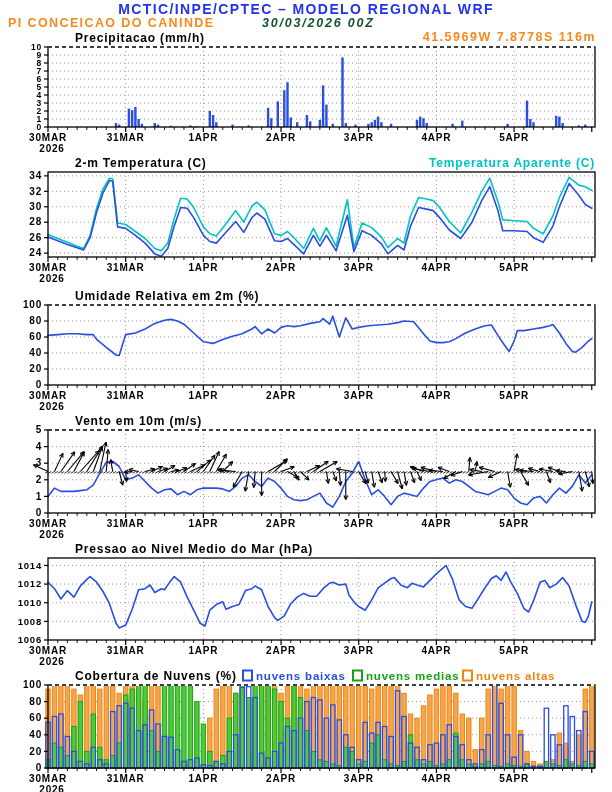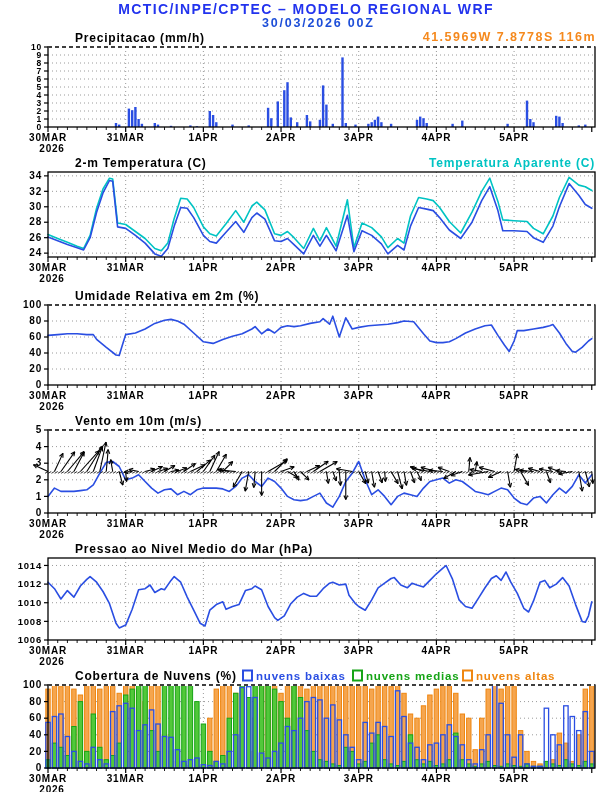--- a/index.html
+++ b/index.html
@@ -11,21 +11,22 @@
   .hdr-run{top:16px;left:262px;font-size:12.5px;letter-spacing:1.8px;}
   .hdr-coords{top:30px;left:0;width:596px;text-align:right;font-size:12.5px;letter-spacing:1.5px;}
   #chart-root{position:absolute;top:0;left:0;}
   svg text{letter-spacing:0.8px;}
 </style>
 </head>
 <body>
 
 <div class="page">
   <div class="hdr hdr-title" style="color: rgb(34, 51, 238);">MCTIC/INPE/CPTEC – MODELO REGIONAL WRF</div>
-  <div class="hdr hdr-run" style="color: #1d4ed8;">30/03/2026 00Z</div>
+  <div class="hdr hdr-station" style="color: rgb(245, 137, 29);">PI CONCEICAO DO CANINDE</div>
+  <div class="hdr hdr-run" style="color: #14532d; font-style: italic;">30/03/2026 00Z</div>
   <div class="hdr hdr-coords" style="color: rgb(245, 137, 29);">41.5969W 7.8778S 116m</div>
   <div id="chart-root"><svg width="612" height="792" viewBox="0 0 612 792" style="font-family: &quot;Liberation Sans&quot;, sans-serif; font-weight: bold;">
         <g>
           <line x1="125.68047337278107" y1="47" x2="125.68047337278107" y2="127" stroke="#9a9a9a" stroke-width="1" stroke-dasharray="1 3"></line>
           <line x1="203.36094674556213" y1="47" x2="203.36094674556213" y2="127" stroke="#9a9a9a" stroke-width="1" stroke-dasharray="1 3"></line>
           <line x1="281.0414201183432" y1="47" x2="281.0414201183432" y2="127" stroke="#9a9a9a" stroke-width="1" stroke-dasharray="1 3"></line>
           <line x1="358.72189349112426" y1="47" x2="358.72189349112426" y2="127" stroke="#9a9a9a" stroke-width="1" stroke-dasharray="1 3"></line>
           <line x1="436.40236686390534" y1="47" x2="436.40236686390534" y2="127" stroke="#9a9a9a" stroke-width="1" stroke-dasharray="1 3"></line>
           <line x1="514.0828402366864" y1="47" x2="514.0828402366864" y2="127" stroke="#9a9a9a" stroke-width="1" stroke-dasharray="1 3"></line>
           <line x1="48" y1="119" x2="595" y2="119" stroke="#9a9a9a" stroke-width="1" stroke-dasharray="1 3"></line>

